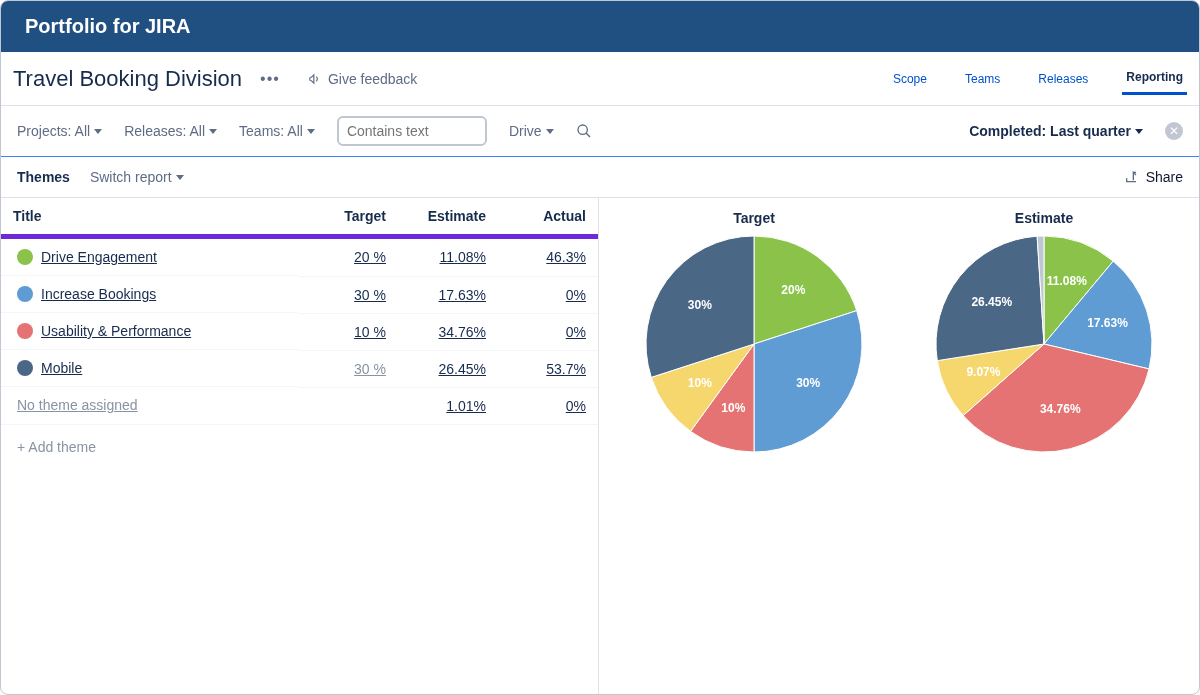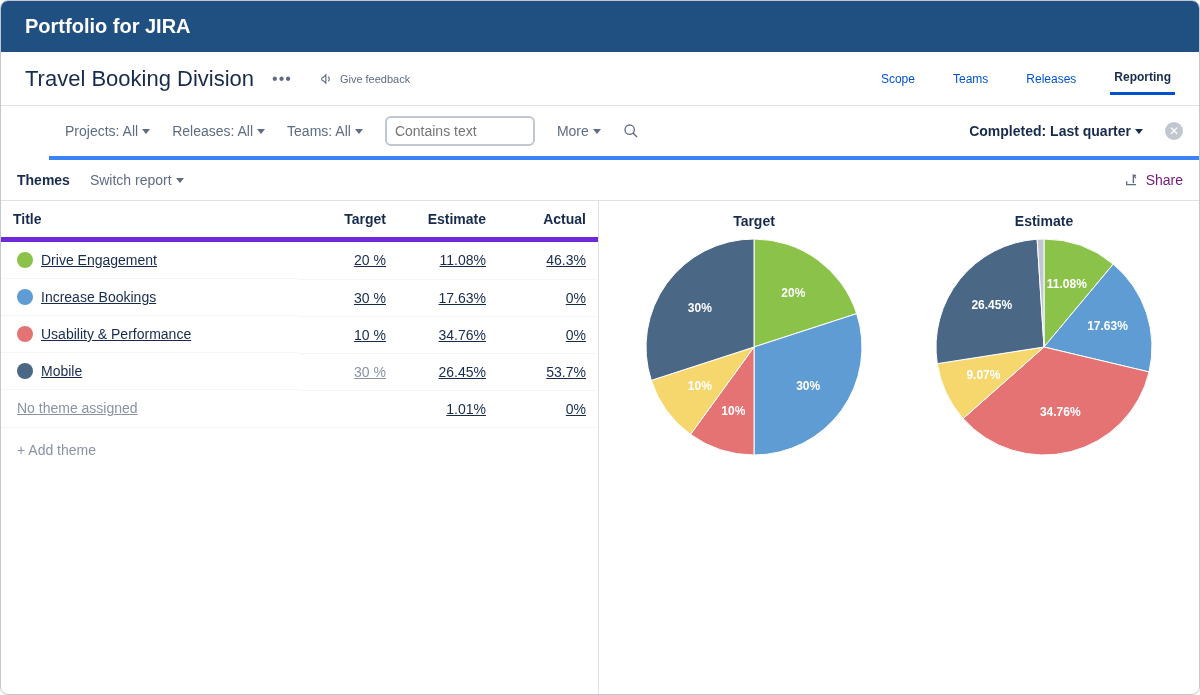--- a/index.html
+++ b/index.html
@@ -17,47 +17,46 @@
 .topbar {
   background: #205081;
   color: #fff;
   padding: 14px 24px;
   font-size: 20px;
   font-weight: 600;
 }
 .header {
   display: flex;
   align-items: center;
-  padding: 10px 24px;
+  padding: 10px 12px;
   border-bottom: 1px solid #dfe1e6;
 }
 .header-title {
   font-size: 22px;
   font-weight: 400;
   color: #172b4d;
   margin-right: 18px;
 }
 .more-dots { color:#5e6c84; font-size:16px; letter-spacing:1px; cursor:pointer; margin-right: 28px;}
 .feedback {
-  display:flex; align-items:center; gap:6px; color:#5e6c84; font-size:11px; cursor:pointer;
+  display:flex; align-items:center; gap:6px; color:#5e6c84; font-size:14px; cursor:pointer;
 }
 .nav-tabs {
   margin-left:auto;
   display:flex;
   gap: 30px;
   align-items:center;
 }
 .nav-tab { color:#0052cc; font-size:12px; cursor:pointer; padding: 8px 4px;}
 .nav-tab.active { color:#172b4d; font-weight:600; border-bottom:3px solid #0052cc; }
 .filterbar {
   display:flex; align-items:center; gap: 22px;
   padding: 10px 16px;
-  border-bottom: 4px solid #3b82f6;
+  border-bottom: 1px solid #3b82f6;
   color:#5e6c84;
-  margin-left:48px;
 }
 .filter { display:flex; align-items:center; gap:4px; cursor:pointer; }
 .filter-label-strong { color:#172b4d; font-weight:600; }
 .caret {
   display:inline-block; width:0; height:0; border-left:4px solid transparent;
   border-right:4px solid transparent; border-top:5px solid #5e6c84;
 }
 .caret.dark { border-top-color:#172b4d; }
 .search-input {
   height:30px; width:150px; border:2px solid #c1c7d0; border-radius:6px;
@@ -67,21 +66,21 @@
 .clear-badge {
   width:18px; height:18px; border-radius:50%; background:#c1c7d0; color:#fff;
   display:flex; align-items:center; justify-content:center; font-size:12px; cursor:pointer;
 }
 .subbar {
   display:flex; align-items:center; gap: 20px;
   padding: 12px 16px;
   border-bottom: 1px solid #dfe1e6;
 }
 .subbar .themes { font-weight:600; color:#172b4d; }
-.share { margin-left:auto; display:flex; align-items:center; gap:6px; color:#701a75; cursor:pointer;text-align:right; }
+.share { margin-left:auto; display:flex; align-items:center; gap:6px; color:#0f172a; cursor:pointer;text-align:right; }
 
 .content {
   display:flex;
   height: calc(100% - 188px);
 }
 .left {
   width: 615px;
   border-right:1px solid #dfe1e6;
   overflow:auto;
 }
@@ -143,21 +142,21 @@
   <span class="filter">
     <span>Releases: All</span>
       <span class="caret"></span>
   </span>
   <span class="filter">
     <span>Teams: All</span>
       <span class="caret"></span>
   </span>
   <input class="search-input" placeholder="Contains text" style="">
   <span class="filter">
-    <span>More</span>
+    <span>Drive</span>
       <span class="caret"></span>
   </span>
   <svg class="icon-search" viewBox="0 0 24 24" fill="none" stroke="#5e6c84" stroke-width="2">
       <circle cx="10" cy="10" r="7"></circle>
       <line x1="21" y1="21" x2="15" y2="15"></line>
     </svg>
   <span style="flex:1"></span>
   <span class="filter">
     <span class="filter-label-strong">Completed: Last quarter</span>
     <span class="caret dark"></span>

